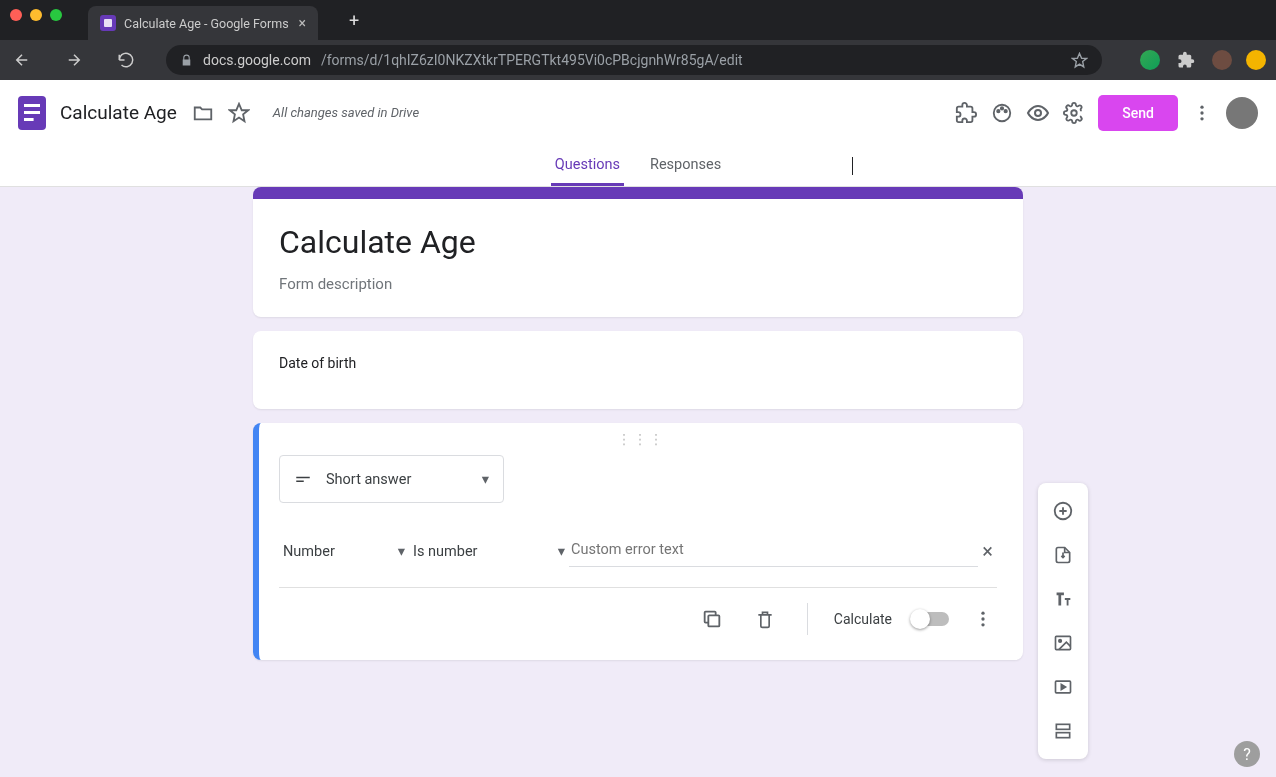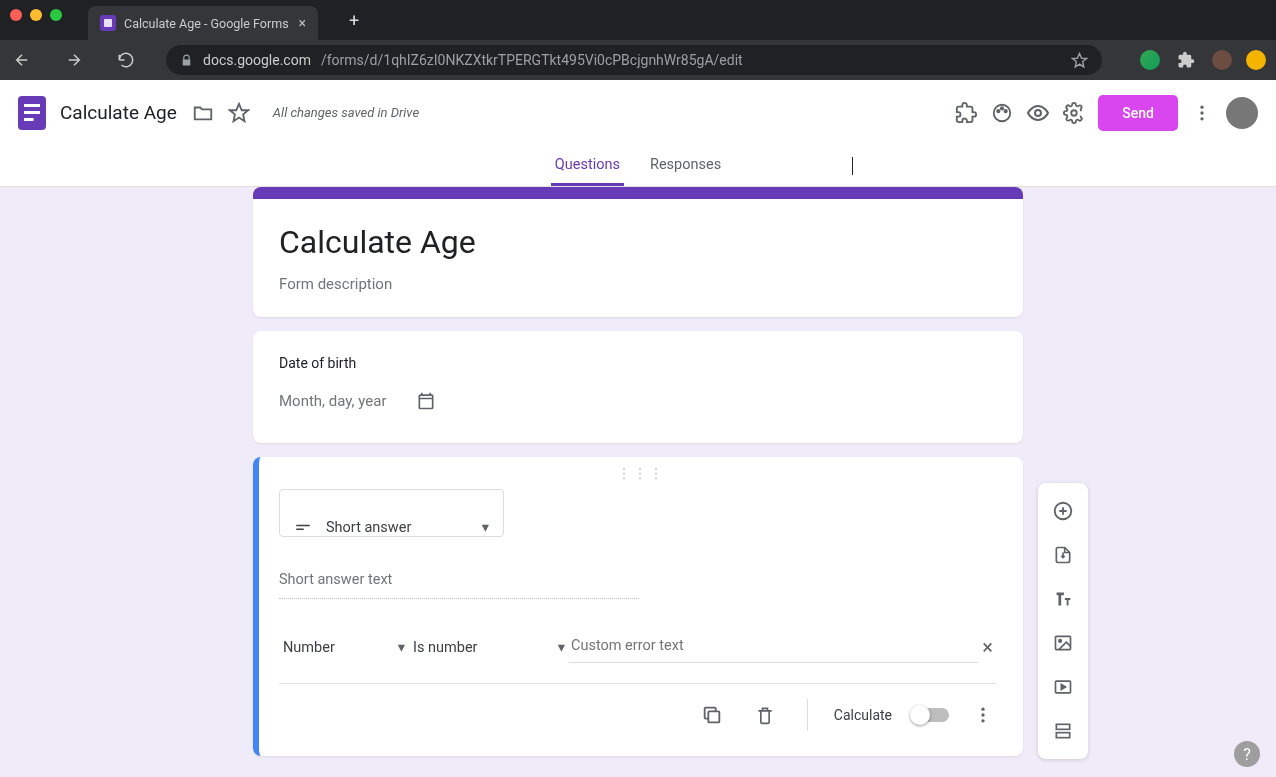--- a/index.html
+++ b/index.html
@@ -54,21 +54,21 @@
 .title-text { font-size:32px; color:#202124; margin-bottom:14px;}
 .desc-text { font-size:15px; color:#70757a;}
 .q-title-static { font-size:14px; color:#202124; margin-bottom:14px;}
 .date-row { display:flex; align-items:center; gap:30px; color:#70757a; font-size:15px; margin-top:20px; margin-bottom:8px;}
 .cal-icon { color:#5f6368; }
 
 .card.selected { border-left:6px solid #4285f4; padding-left:20px;}
 .drag-handle { position:absolute; top:8px; left:50%; transform:translateX(-50%); color:#bdbdbd; letter-spacing:2px; font-size:14px; cursor:grab;}
 .q-top-row { display:flex; gap:20px; align-items:flex-start; margin-top:8px;}
 .q-title-input { flex:1; background:#f8f9fa; border:none; border-bottom:2px solid #673ab7; font-size:17px; padding:14px 16px; outline:none;}
-.type-dd { width:225px; height:48px; border:1px solid #dadce0; border-radius:4px; display:flex; align-items:flex-end; padding:0 14px; gap:14px; cursor:pointer; font-size:14.5px; color:#3c4043;}
+.type-dd { width:225px; height:48px; border:1px solid #dadce0; border-radius:4px; display:flex; align-items:center; padding:0 14px; gap:14px; cursor:pointer; font-size:14.5px; color:#3c4043;}
 .type-dd .dd-arr{margin-left:auto;color:#5f6368;}
 .sa-text { font-size:14.5px; color:#70757a; border-bottom:1px dotted #bdbdbd; width:360px; padding:6px 0 10px; margin-top:28px;}
 .validation-row { display:flex; align-items:center; margin-top:32px; margin-bottom:20px;}
 .val-dd { font-size:14.5px; color:#3c4043; display:flex; align-items:center; gap:30px; cursor:pointer; padding:6px 4px;}
 .val-dd .arr{color:#5f6368;}
 .err-input { flex:1; border:none; border-bottom:1px solid #dadce0; font-size:14.5px; padding:6px 2px 8px; outline:none; color:#3c4043;}
 .close-x { color:#5f6368; font-size:20px; cursor:pointer; padding:4px;}
 .footer-row { border-top:1px solid #e0e0e0; margin-top:14px; padding-top:14px; display:flex; align-items:center; justify-content:flex-end; gap:20px;}
 .foot-ico { color:#5f6368; cursor:pointer; display:flex; padding:6px;}
 .divider-v { width:1px; height:32px; background:#dadce0; margin:0 6px;}
@@ -205,45 +205,36 @@
   <div class="form-col">
     <div class="accent-bar"></div>
 
     <div class="card" style="border-radius:0 0 8px 8px;margin-top:0;">
       <div class="title-text">Calculate Age</div>
       <div class="desc-text">Form description</div>
     </div>
 
     <div class="card">
       <div class="q-title-static">Date of birth</div>
-      <div class="date-row">
-        <span>Month, day, year</span>
-        <span class="cal-icon">
-          <svg width="20" height="20" viewBox="0 0 24 24" fill="currentColor">
-              <path d="M19 4h-1V2h-2v2H8V2H6v2H5a2 2 0 0 0-2 2v14a2 2 0 0 0 2 2h14a2 2 0 0 0 2-2V6a2 2 0 0 0-2-2zm0 16H5V10h14v10zM5 8V6h14v2H5z"></path>
-            </svg>
-        </span>
-      </div>
     </div>
 
     <div class="card selected">
       <div class="drag-handle">⋮⋮⋮</div>
       <div class="q-top-row">
         <div class="type-dd">
           <span>
             <svg width="18" height="18" viewBox="0 0 24 24" fill="currentColor">
                 <rect x="3" y="9" width="18" height="2"></rect>
                 <rect x="3" y="14" width="10" height="2"></rect>
               </svg>
           </span>
           <span>Short answer</span>
           <span class="dd-arr">▾</span>
         </div>
       </div>
-      <div class="sa-text">Short answer text</div>
 
       <div class="validation-row">
         <div class="val-dd" style="width:130px;justify-content:space-between;">
           <span>Number</span>
           <span class="arr">▾</span>
         </div>
         <div class="val-dd" style="width:160px;justify-content:space-between;align-items:flex-end;">
           <span>Is number</span>
           <span class="arr">▾</span>
         </div>

